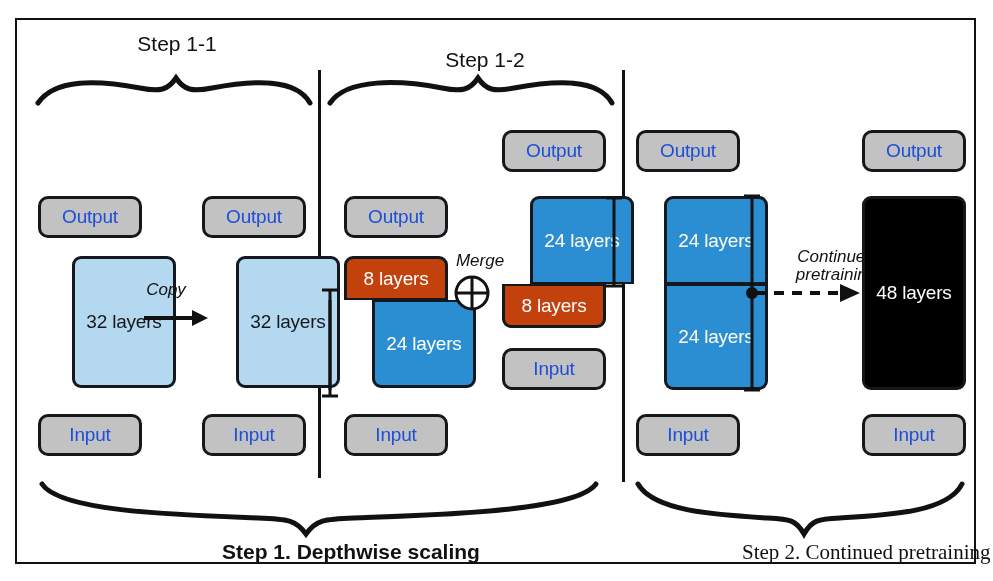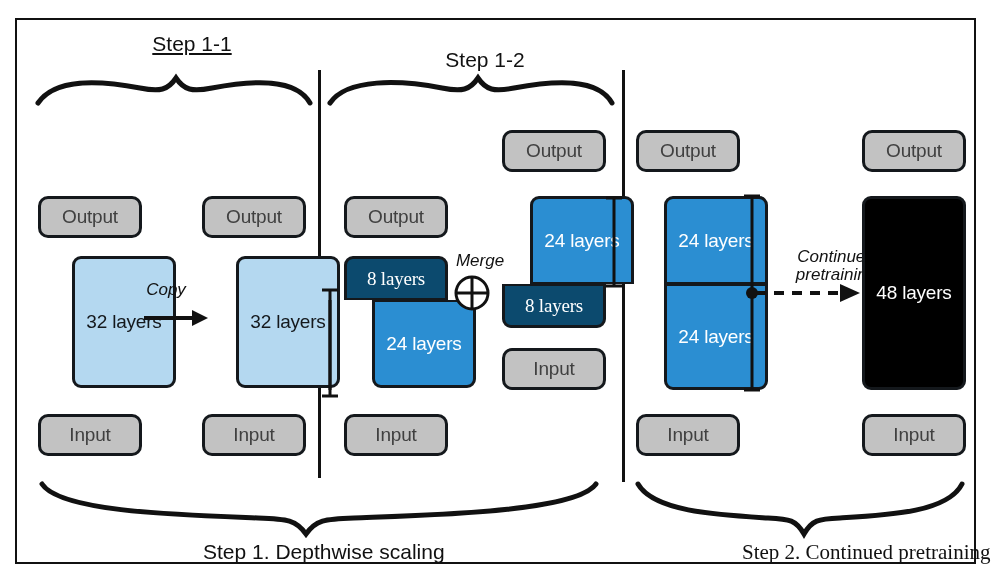--- a/index.html
+++ b/index.html
@@ -40,32 +40,31 @@
     align-items: center;
     justify-content: center;
     border: 3px solid #14181c;
     border-radius: 9px;
     font-size: 19px;
     letter-spacing: -0.2px;
     white-space: nowrap;
   }
   .node.io {
     background: #c2c2c2;
-    color: #404040;
+    color: #1d4ed8;
     border-radius: 10px;
   }
   .node.blue-light {
     background: #b4d8f0;
     color: #14181c;
     margin-left: 34px;
   }
   .node.blue-mid {
-    background: #0c4a6e;
+    background: #c2410c;
     color: #ffffff;
-    font-family: Liberation Serif, serif;
   }
   .node.blue-strong {
     background: #2b8ed2;
     color: #ffffff;
     margin-left: 28px;
   }
   .node.blue-dark {
     background: #000000;
     color: #ffffff;
   }
@@ -106,21 +105,21 @@
     height: 581px;
     pointer-events: none;
   }
 </style>
 </head>
 <body>
 
 <div id="canvas">
   <div id="frame"></div>
 
-  <div class="caption" style="left:92px; top:32px; width:200px;text-decoration:underline;">Step 1-1</div>
+  <div class="caption" style="left:77px; top:32px; width:200px;">Step 1-1</div>
   <div class="caption" style="left:385px; top:48px; width:200px;">Step 1-2</div>
 
   <div class="divider" style="left:318px; top:70px; height:408px;"></div>
   <div class="divider" style="left:622px; top:70px; height:412px;"></div>
 
   <div class="node io" style="left:38px; top:196px; width:104px; height:42px;">Output</div>
   <div class="node blue-light" style="left:38px; top:256px; width:104px; height:132px;">32 layers</div>
   <div class="node io" style="left:38px; top:414px; width:104px; height:42px;">Input</div>
 
   <div class="node io" style="left:202px; top:196px; width:104px; height:42px;">Output</div>
@@ -184,15 +183,15 @@
 
     <line x1="752" y1="196" x2="752" y2="390" stroke="#111111" stroke-width="3"></line>
     <line x1="744" y1="196" x2="760" y2="196" stroke="#111111" stroke-width="3"></line>
     <line x1="744" y1="390" x2="760" y2="390" stroke="#111111" stroke-width="3"></line>
     <circle cx="752" cy="293" r="6" fill="#111111"></circle>
 
     <line x1="756" y1="293" x2="840" y2="293" stroke="#111111" stroke-width="4" stroke-dasharray="10,8"></line>
     <polygon points="840,284 860,293 840,302" fill="#111111"></polygon>
   </svg>
 
-  <div class="caption" style="left:203px; top:540px; width:200px;">Step 1. Depthwise scaling</div>
+  <div class="caption" style="left:222px; top:540px; width:200px;font-weight:bold;">Step 1. Depthwise scaling</div>
   <div class="caption" style="left:742px; top:540px; width:200px;font-family:Liberation Serif, serif;">Step 2. Continued pretraining</div>
 </div>
 
 </body></html>

